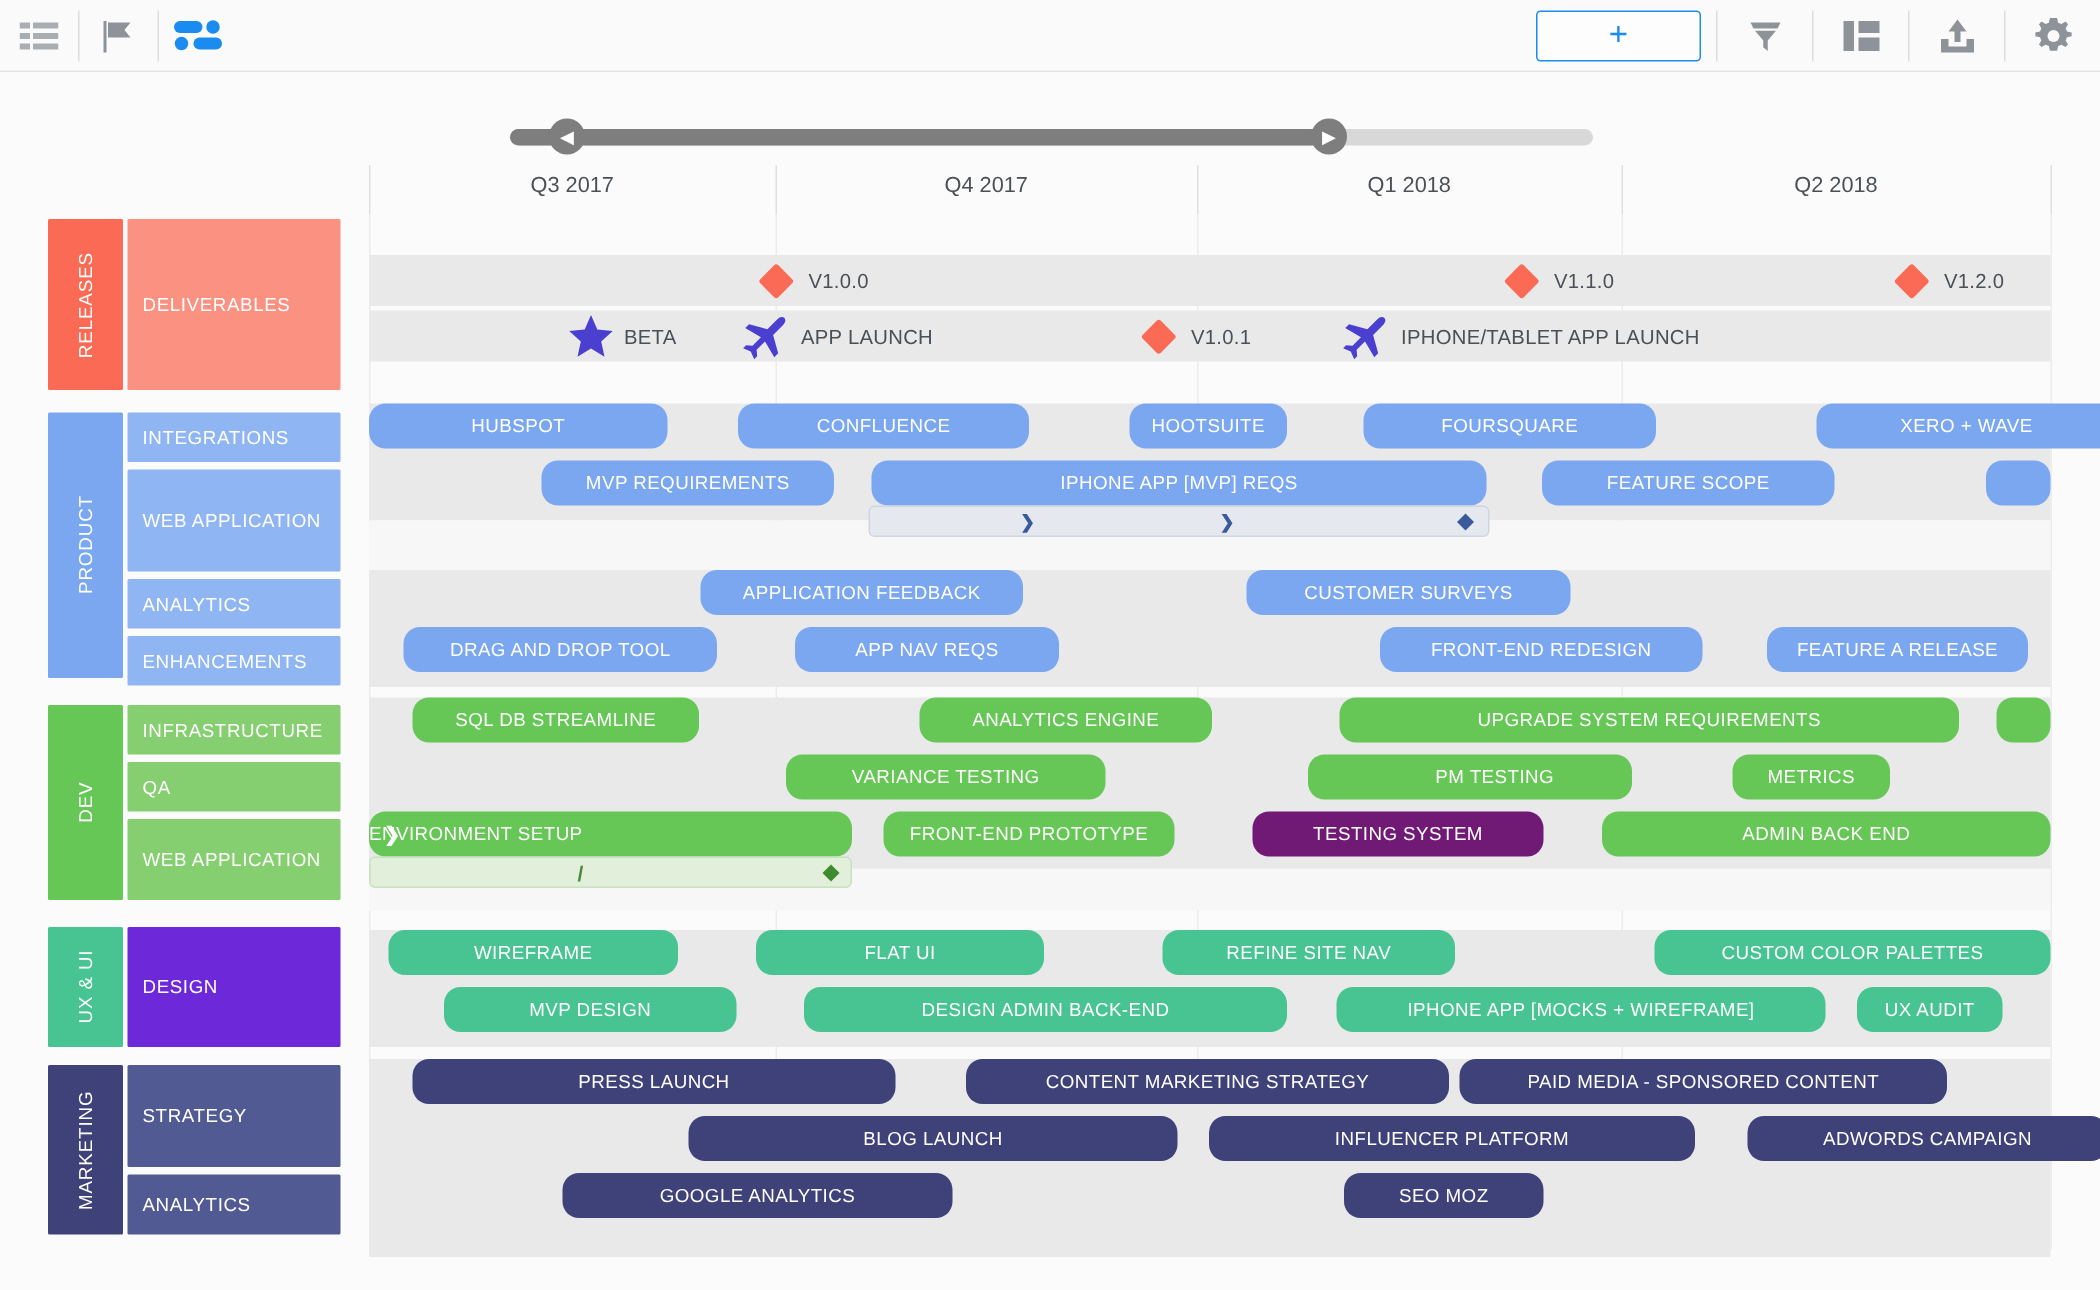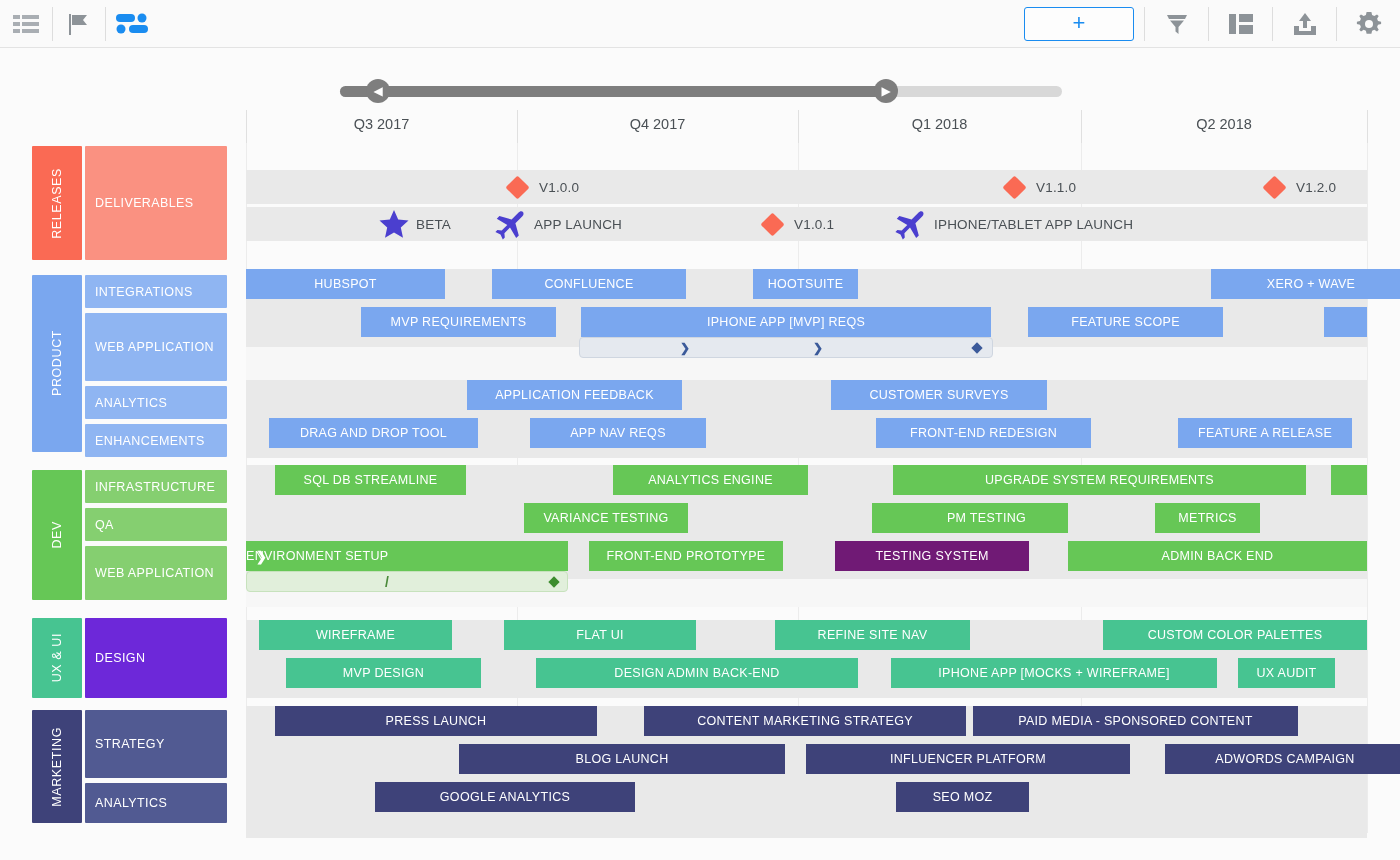--- a/index.html
+++ b/index.html
@@ -69,21 +69,21 @@
   .sub-bar {
     position: absolute; left: 85px; width: 142px; border-radius: 1px;
     display: flex; align-items: center; padding-left: 10px;
   }
   .sub-bar span { color: #fff; font-size: 12.5px; letter-spacing: 0.4px; }
 
   
   .row-bg { position: absolute; left: 246px; width: 1121px; background: #e9e9e9; }
 
   .bar {
-    position: absolute; height: 30px; border-radius: 0;
+    position: absolute; height: 30px; border-radius: 11px;
     display: flex; align-items: center; justify-content: center;
     color: #fff; font-size: 12.5px; letter-spacing: 0.3px;
     overflow: hidden; white-space: nowrap; cursor: pointer;
   }
   .bar.left-icon { justify-content: flex-start; padding-left: 34px; }
 
   .subtask {
     position: absolute; height: 21px; border-radius: 4px;
     border: 1px solid #cfd6e0; background: #e5e9ef;
     display: flex; align-items: center; cursor: pointer;
@@ -310,67 +310,68 @@
   <div class="ms" style="left:894px;top:96px;height:36px;">
     <svg width="34" height="32" viewBox="0 0 34 32">
       <path d="M28.5 3.5 c1.6 1.6 1.3 3.4 -0.6 5.3 l-6.5 6.5 l3.4 12.2 l-2.6 2.6 l-6.2 -10.5 l-5.6 5.6 l0.4 4.3 l-2 2 l-2.3 -5.1 l-5.1 -2.3 l2 -2 l4.3 0.4 l5.6 -5.6 l-10.5 -6.2 l2.6 -2.6 l12.2 3.4 l6.5 -6.5 c1.9 -1.9 3.7 -2.2 5.3 -0.6 z" fill="#4b3fcf"></path>
     </svg>
     <span class="ms-label" style="margin-left:6px;">IPHONE/TABLET APP LAUNCH</span>
   </div>
 
   <div class="bar" style="left:246px;top:159px;width:199px;background:#7aa7ef;">HUBSPOT</div>
   <div class="bar" style="left:492px;top:159px;width:194px;background:#7aa7ef;">CONFLUENCE</div>
   <div class="bar" style="left:753px;top:159px;width:105px;background:#7aa7ef;">HOOTSUITE</div>
+  <div class="bar" style="left:909px;top:159px;width:195px;background:#7aa7ef;">FOURSQUARE</div>
   <div class="bar" style="left:1211px;top:159px;width:200px;background:#7aa7ef;">XERO + WAVE</div>
 
   <div class="bar" style="left:361px;top:197px;width:195px;background:#7aa7ef;">MVP REQUIREMENTS</div>
   <div class="bar" style="left:581px;top:197px;width:410px;background:#7aa7ef;">IPHONE APP [MVP] REQS</div>
   <div class="bar" style="left:1028px;top:197px;width:195px;background:#7aa7ef;">FEATURE SCOPE</div>
   <div class="bar" style="left:1324px;top:197px;width:43px;background:#7aa7ef;"></div>
   <div class="subtask" style="left:579px;top:227px;width:414px;">
     <span class="chev" style="left:100px;">❯</span>
     <span class="chev" style="left:233px;">❯</span>
     <span class="dia" style="left:393px;top:6px;"></span>
   </div>
 
   <div class="bar" style="left:467px;top:270px;width:215px;background:#7aa7ef;">APPLICATION FEEDBACK</div>
   <div class="bar" style="left:831px;top:270px;width:216px;background:#7aa7ef;">CUSTOMER SURVEYS</div>
 
   <div class="bar" style="left:269px;top:308px;width:209px;background:#7aa7ef;">DRAG AND DROP TOOL</div>
   <div class="bar" style="left:530px;top:308px;width:176px;background:#7aa7ef;">APP NAV REQS</div>
-  <div class="bar" style="left:876px;top:308px;width:215px;background:#7aa7ef;">FRONT-END REDESIGN</div>
+  <div class="bar" style="left:920px;top:308px;width:215px;background:#7aa7ef;">FRONT-END REDESIGN</div>
   <div class="bar" style="left:1178px;top:308px;width:174px;background:#7aa7ef;">FEATURE A RELEASE</div>
 
   <div class="bar" style="left:275px;top:355px;width:191px;background:#66c756;">SQL DB STREAMLINE</div>
   <div class="bar" style="left:613px;top:355px;width:195px;background:#66c756;">ANALYTICS ENGINE</div>
   <div class="bar" style="left:893px;top:355px;width:413px;background:#66c756;">UPGRADE SYSTEM REQUIREMENTS</div>
   <div class="bar" style="left:1331px;top:355px;width:36px;background:#66c756;"></div>
 
-  <div class="bar" style="left:524px;top:393px;width:164px;background:#66c756;">VARIANCE TESTING</div>
-  <div class="bar" style="left:872px;top:393px;width:196px;background:#66c756;padding-left:33px;">PM TESTING</div>
+  <div class="bar" style="left:524px;top:393px;width:213px;background:#66c756;">VARIANCE TESTING</div>
+  <div class="bar" style="left:872px;top:393px;width:216px;background:#66c756;padding-left:33px;">PM TESTING</div>
   <div class="bar" style="left:1155px;top:393px;width:105px;background:#66c756;">METRICS</div>
 
   <div class="bar left-icon" style="left:246px;top:431px;width:322px;background:#66c756;">
     <span class="expander">❯</span>
     <span style="position:absolute;left:0;width:100%;text-align:left;">ENVIRONMENT SETUP</span>
   </div>
   <div class="bar" style="left:589px;top:431px;width:194px;background:#66c756;">FRONT-END PROTOTYPE</div>
   <div class="bar" style="left:835px;top:431px;width:194px;background:#701a75;">TESTING SYSTEM</div>
   <div class="bar" style="left:1068px;top:431px;width:299px;background:#66c756;">ADMIN BACK END</div>
   <div class="subtask green" style="left:246px;top:461px;width:322px;">
     <span style="position:absolute;left:138px;color:#4a8a3a;font-size:14px;font-weight:bold;">/</span>
     <span class="dia g" style="left:303px;top:6px;"></span>
   </div>
 
   <div class="bar" style="left:259px;top:510px;width:193px;background:#47c491;">WIREFRAME</div>
   <div class="bar" style="left:504px;top:510px;width:192px;background:#47c491;">FLAT UI</div>
   <div class="bar" style="left:775px;top:510px;width:195px;background:#47c491;">REFINE SITE NAV</div>
   <div class="bar" style="left:1103px;top:510px;width:264px;background:#47c491;">CUSTOM COLOR PALETTES</div>
 
-  <div class="bar" style="left:286px;top:548px;width:195px;background:#47c491;">MVP DESIGN</div>
+  <div class="bar" style="left:296px;top:548px;width:195px;background:#47c491;">MVP DESIGN</div>
   <div class="bar" style="left:536px;top:548px;width:322px;background:#47c491;">DESIGN ADMIN BACK-END</div>
   <div class="bar" style="left:891px;top:548px;width:326px;background:#47c491;">IPHONE APP [MOCKS + WIREFRAME]</div>
   <div class="bar" style="left:1238px;top:548px;width:97px;background:#47c491;">UX AUDIT</div>
 
   <div class="bar" style="left:275px;top:596px;width:322px;background:#3e4279;">PRESS LAUNCH</div>
   <div class="bar" style="left:644px;top:596px;width:322px;background:#3e4279;">CONTENT MARKETING STRATEGY</div>
   <div class="bar" style="left:973px;top:596px;width:325px;background:#3e4279;">PAID MEDIA - SPONSORED CONTENT</div>
 
   <div class="bar" style="left:459px;top:634px;width:326px;background:#3e4279;">BLOG LAUNCH</div>
   <div class="bar" style="left:806px;top:634px;width:324px;background:#3e4279;">INFLUENCER PLATFORM</div>

